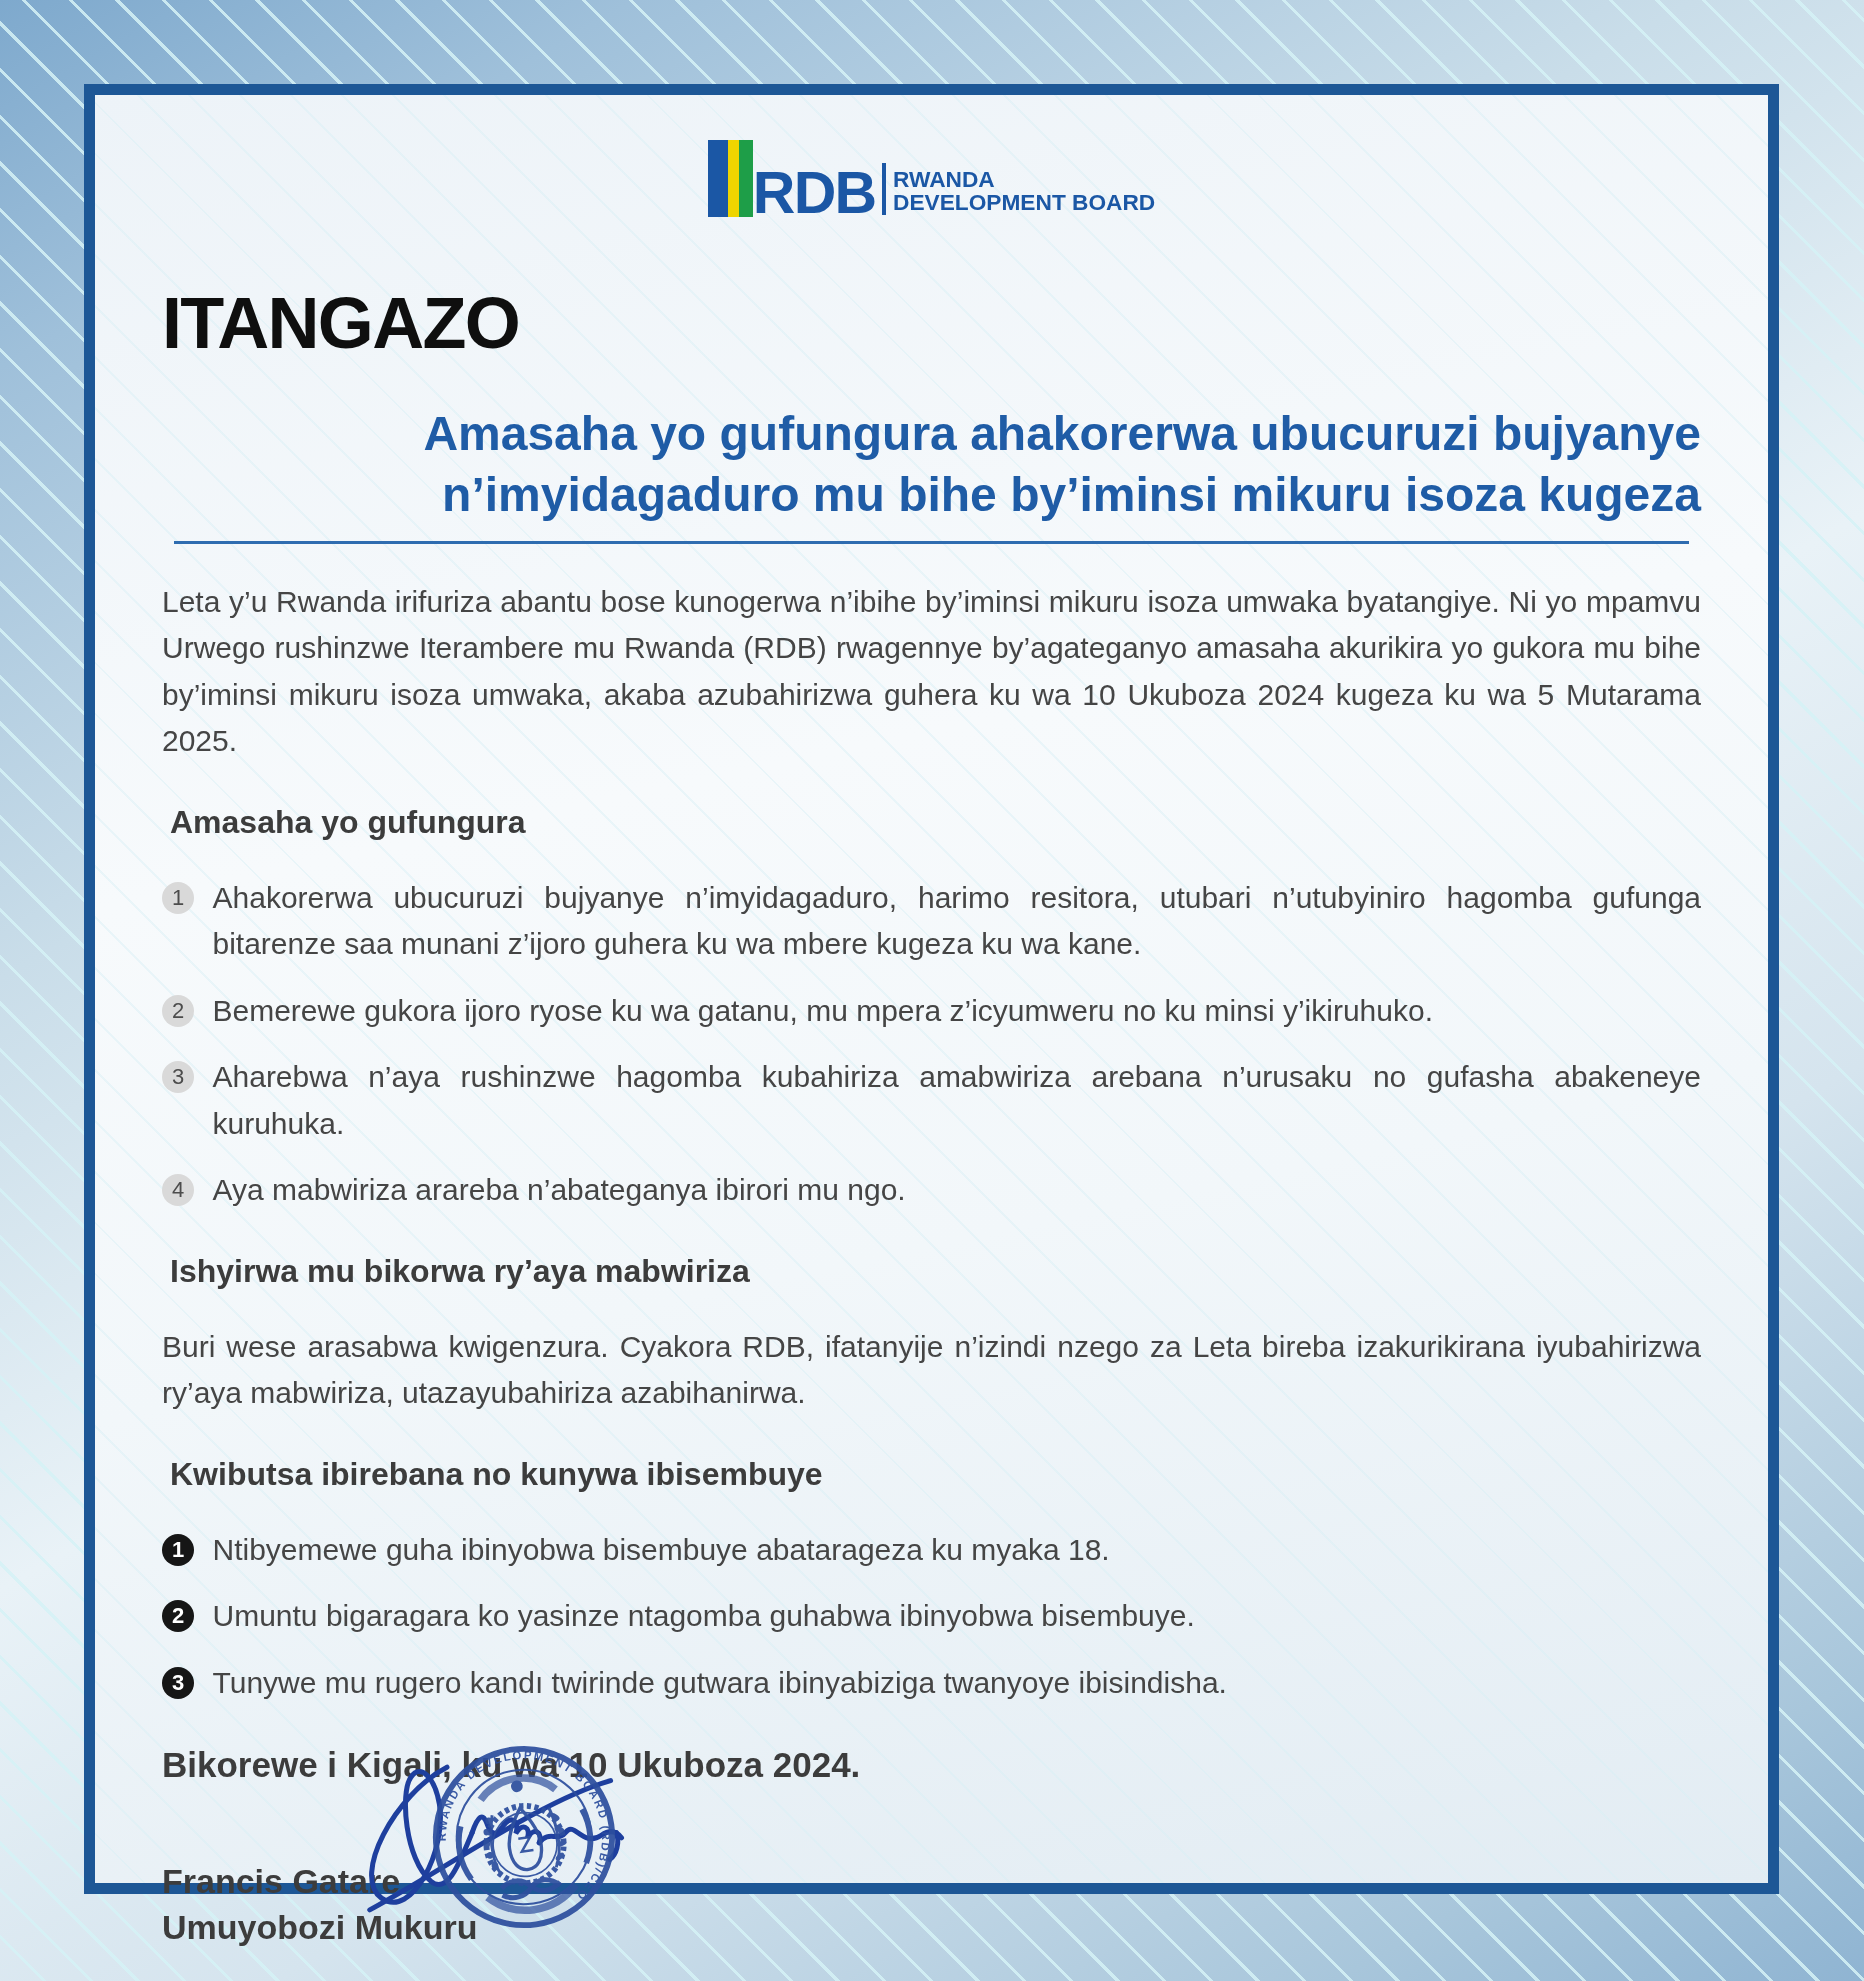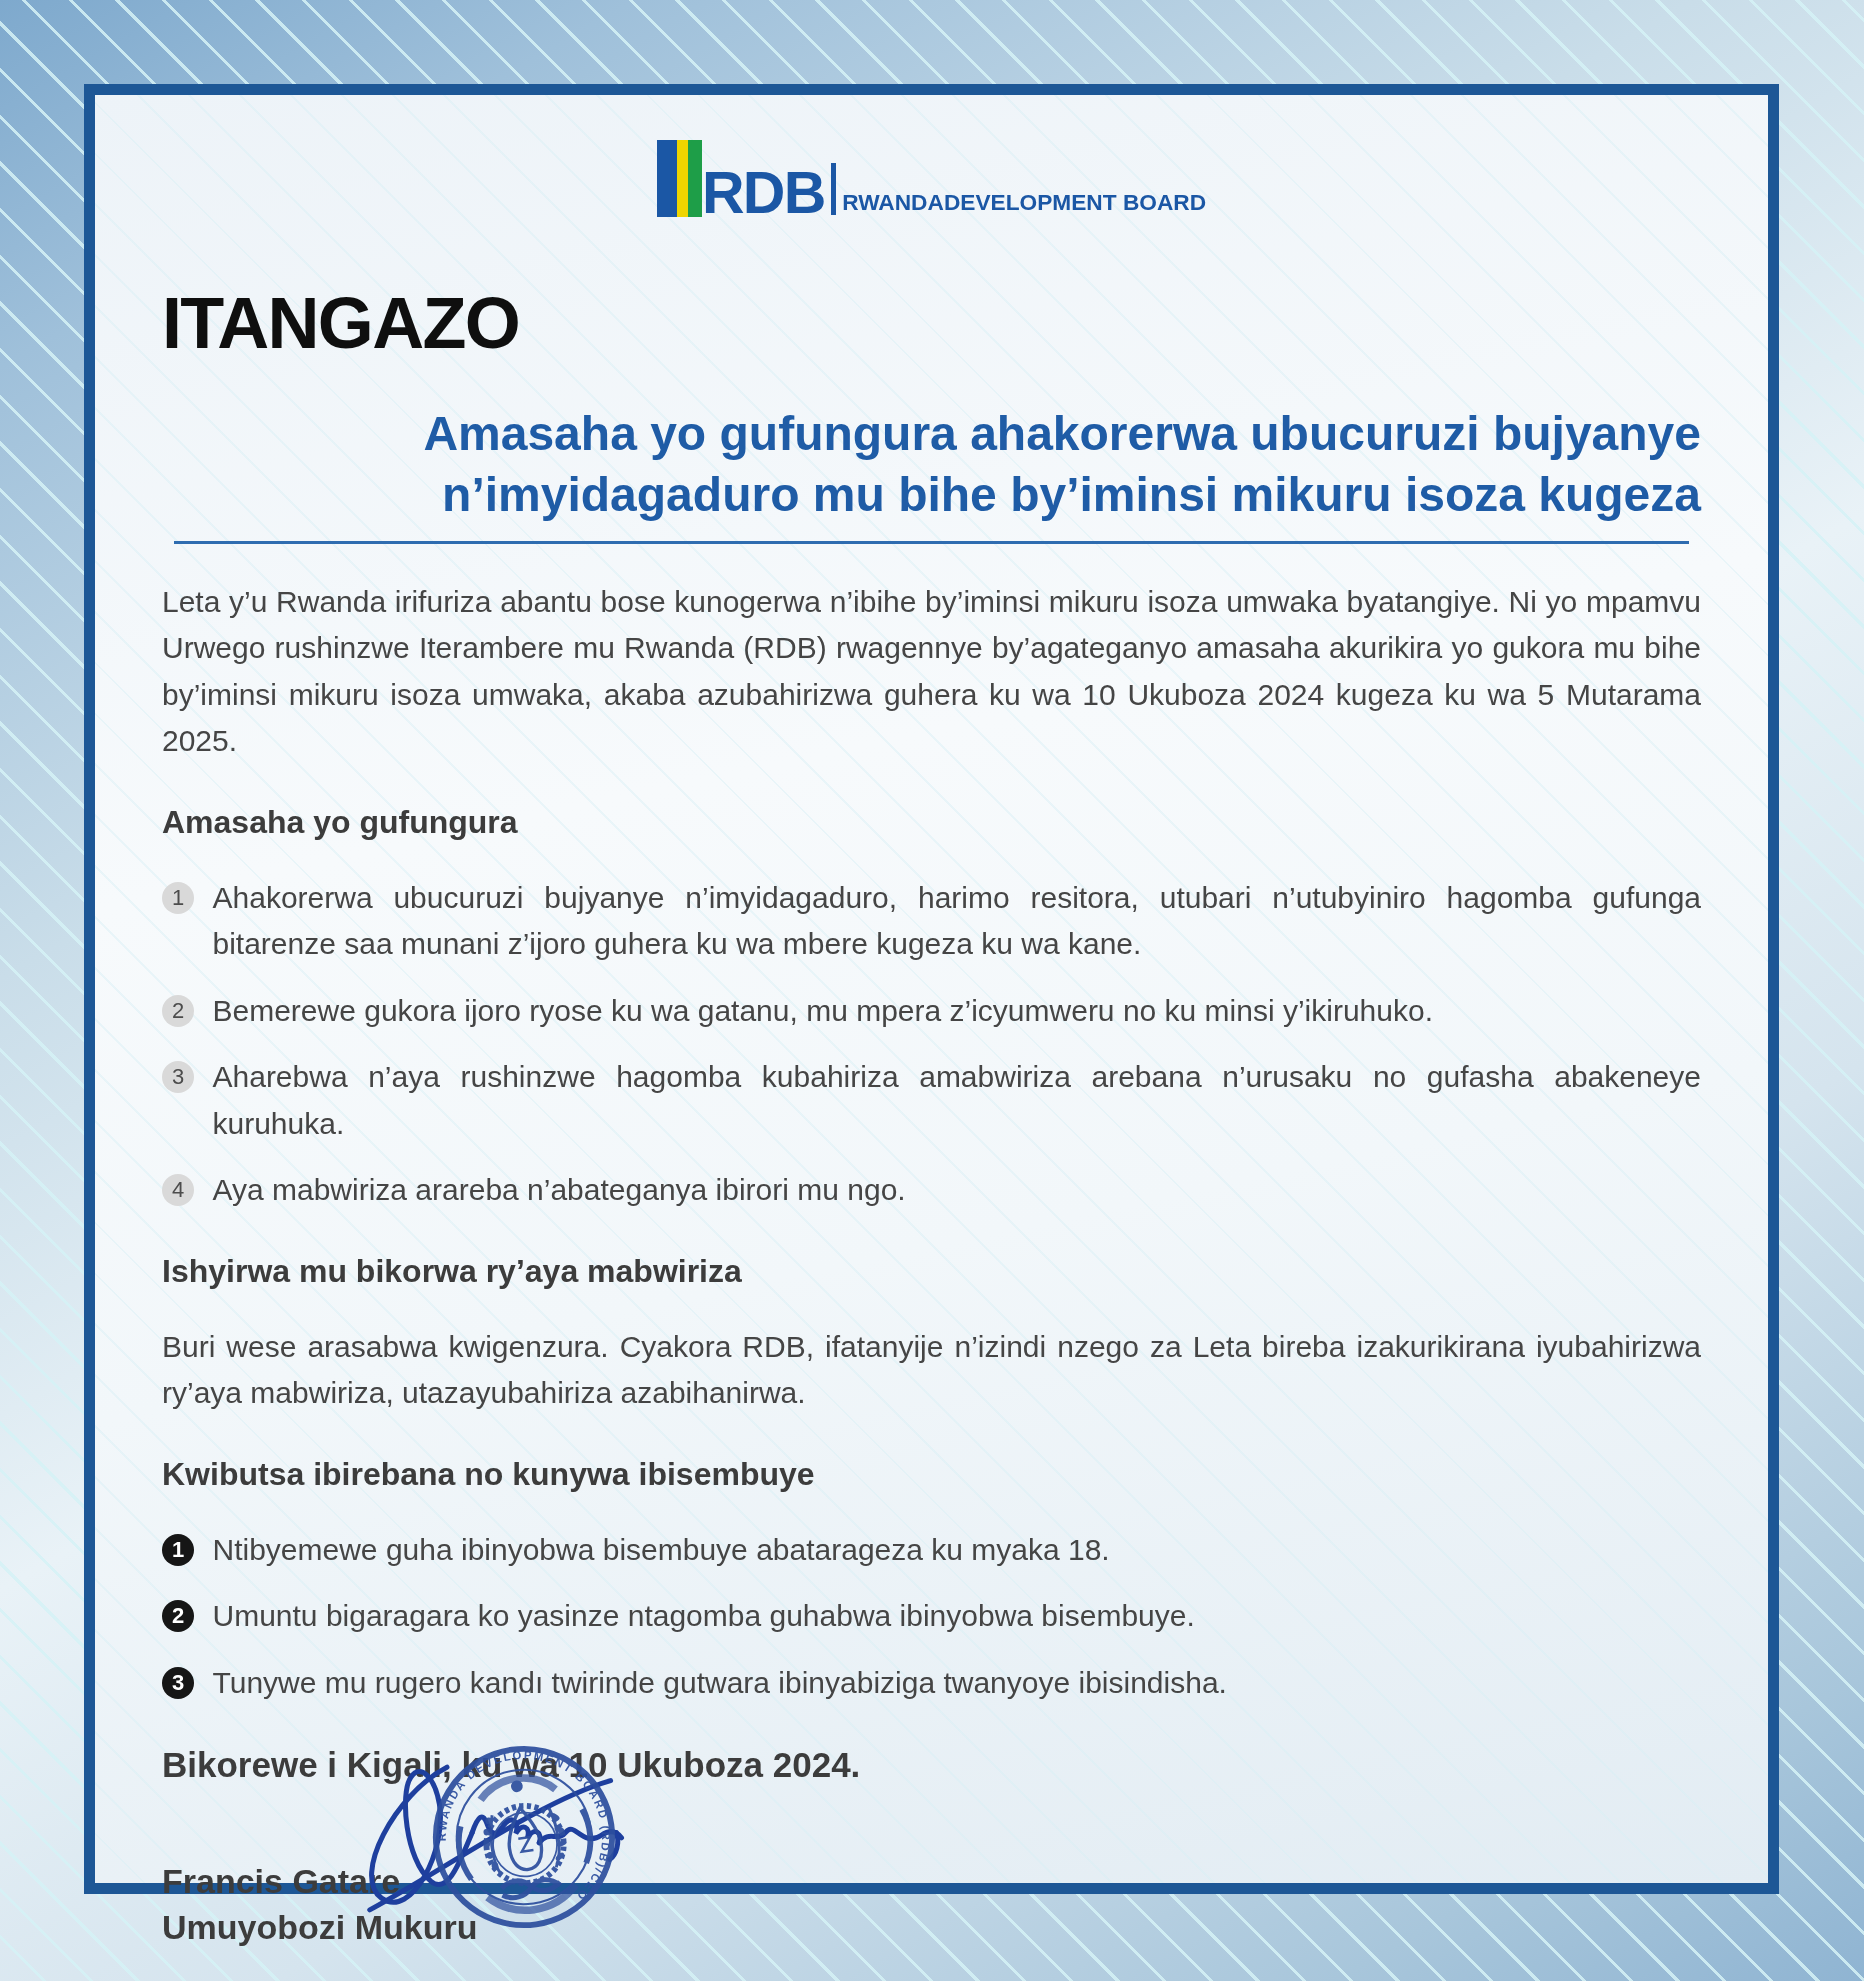--- a/index.html
+++ b/index.html
@@ -22,29 +22,29 @@
   }
   
   .logo-row{ display:flex; justify-content:center; margin-top:10px; }
   .logo{ display:flex; align-items:flex-end; }
   .flag{ width:45px; height:77px; display:flex; }
   .flag .b{ width:20px; background:#1b57a5; }
   .flag .y{ width:11px; background:#efd500; }
   .flag .g{ width:14.3px; background:#1e9e48; }
   .rdb-text{ font-size:59px; font-weight:700; color:#1b57a5; letter-spacing:-1.7px; line-height:0.82; }
   .logo-divider{ width:4.2px; height:52px; background:#1b57a5; margin:0 6.7px 1.7px 6.7px; }
-  .org{ display:flex; flex-direction:row; color:#1b57a5; font-weight:700; font-size:22.7px; line-height:1.05; letter-spacing:0; margin-bottom:1.7px; }
+  .org{ display:flex; flex-direction:column; color:#1b57a5; font-weight:700; font-size:22.7px; line-height:1.05; letter-spacing:0; margin-bottom:1.7px; }
   
   .main-title{ font-size:72px; font-weight:700; color:#0f0f0f; letter-spacing:-1.7px; margin-top:65px; }
   .subtitle{ text-align:right; font-size:48px; font-weight:700; color:#1f5ca6; line-height:1.28; margin-top:39px; }
   .rule{ border:none; border-top:3.4px solid #2e6cb0; margin:15px 11.7px 0 11.7px; }
   
   .body-text{ font-size:30px; color:#454545; line-height:1.55; text-align:justify; }
   .intro{ margin-top:35px; }
-  .section-heading{ font-size:32px; font-weight:700; color:#3c3c3c; margin-top:39px; }
+  .section-heading{ font-size:32px; font-weight:700; color:#3c3c3c; margin-top:39px;margin-left:8px; }
   .num-list{ margin-top:34px; }
   .num-item{ display:flex; align-items:flex-start; margin-bottom:20px; }
   .badge{ flex:0 0 32px; width:32px; height:32px; border-radius:50%; display:flex; align-items:center; justify-content:center;
           font-size:22px; margin-top:6.7px; margin-right:18.5px; }
   .badge.gray{ background:#d9d9d9; color:#4c4c4c; }
   .badge.black{ background:#161616; color:#ffffff; font-weight:700; }
   .item-text{ flex:1; }
   .para2{ margin-top:34px; }
   
   .closing{ position:relative; margin-top:39px; height:252px; }

